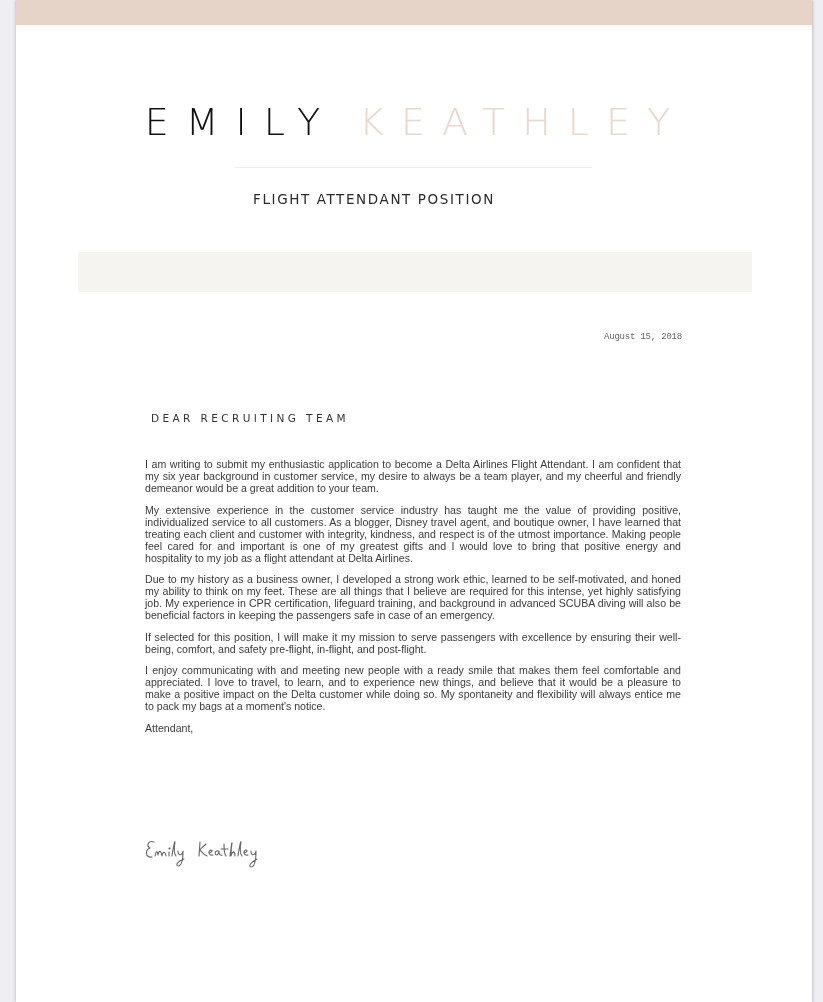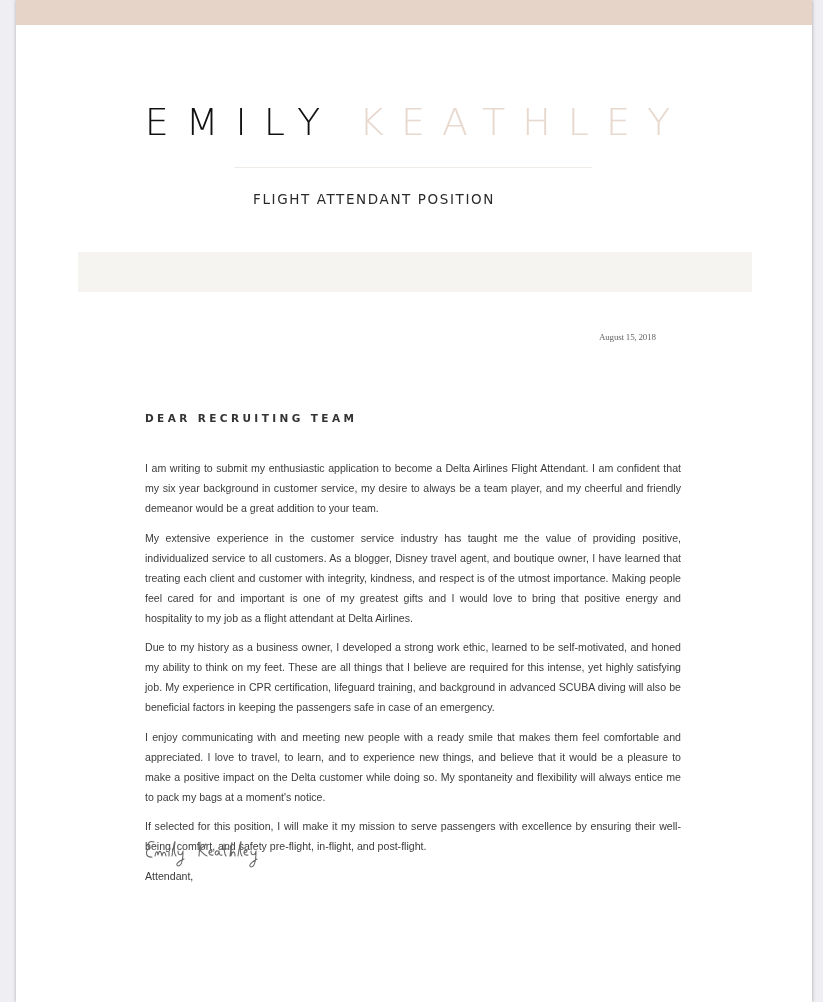--- a/index.html
+++ b/index.html
@@ -32,33 +32,32 @@
     .position {
       position: absolute; left: 0; top: 191px; width: 716px; text-align: center;
       font-family: "DejaVu Sans", sans-serif; font-size: 13.5px; letter-spacing: 1.6px;
       color: #2a2a2a;
     }
     .band {
       position: absolute; left: 62px; top: 252px; width: 674px; height: 40px;
       background: #f5f4f1;
     }
     .date {
-      position: absolute; left: 583px; top: 332px; width: 106px; text-align: left;
-      font-family: Liberation Serif, serif; font-size: 9px; color: #666666;
+      position: absolute; left: 560px; top: 332px; width: 106px; text-align: right;
+      font-family: Liberation Mono, monospace; font-size: 9px; color: #666666;
       letter-spacing: -0.2px;
     }
     .salutation {
-      position: absolute; left: 129px; top: 412px;
+      position: absolute; left: 135px; top: 412px;
       font-family: "DejaVu Sans", sans-serif; font-size: 10.5px; letter-spacing: 3.4px;
       color: #333333;
-      font-weight: bold;
     }
     .body-text {
       position: absolute; left: 129px; top: 458px; width: 536px;
-      font-family: "Liberation Sans", sans-serif; font-size: 10.6px; line-height: 20px;
+      font-family: "Liberation Sans", sans-serif; font-size: 10.6px; line-height: 12px;
       color: #3b3b3b; text-align: justify;
     }
     .body-text p { margin: 0 0 9.5px 0; }
     .closing { margin-top: 3px; }
     .signature {
       position: absolute; left: 126px; top: 832px; width: 140px; height: 40px;
     }
   </style>
 </head>
 <body>
@@ -77,22 +76,22 @@
   <div class="band"></div>
 
   <div class="date">August 15, 2018</div>
 
   <div class="salutation">DEAR RECRUITING TEAM</div>
 
   <div class="body-text">
     <p>I am writing to submit my enthusiastic application to become a Delta Airlines Flight Attendant. I am confident that my six year background in customer service, my desire to always be a team player, and my cheerful and friendly demeanor would be a great addition to your team.</p>
     <p>My extensive experience in the customer service industry has taught me the value of providing positive, individualized service to all customers. As a blogger, Disney travel agent, and boutique owner, I have learned that treating each client and customer with integrity, kindness, and respect is of the utmost importance. Making people feel cared for and important is one of my greatest gifts and I would love to bring that positive energy and hospitality to my job as a flight attendant at Delta Airlines.</p>
     <p>Due to my history as a business owner, I developed a strong work ethic, learned to be self-motivated, and honed my ability to think on my feet. These are all things that I believe are required for this intense, yet highly satisfying job. My experience in CPR certification, lifeguard training, and background in advanced SCUBA diving will also be beneficial factors in keeping the passengers safe in case of an emergency.</p>
+    <p>If selected for this position, I will make it my mission to serve passengers with excellence by ensuring their well-being, comfort, and safety pre-flight, in-flight, and post-flight.</p>
     <p>I enjoy communicating with and meeting new people with a ready smile that makes them feel comfortable and appreciated. I love to travel, to learn, and to experience new things, and believe that it would be a pleasure to make a positive impact on the Delta customer while doing so. My spontaneity and flexibility will always entice me to pack my bags at a moment's notice.</p>
-    <p>If selected for this position, I will make it my mission to serve passengers with excellence by ensuring their well-being, comfort, and safety pre-flight, in-flight, and post-flight.</p>
     <p class="closing">Attendant,</p>
   </div>
 
   <svg class="signature" viewBox="0 0 140 40" xmlns="http://www.w3.org/2000/svg">
     <g fill="none" stroke="#666666" stroke-width="1.1" stroke-linecap="round" stroke-linejoin="round">
 
       <path d="M12 10 C6 8, 4 14, 8 16 C3 18, 3 26, 10 25"></path>
 
       <path d="M13 24 C14 19, 15 18, 16 23 C17 18, 19 18, 20 24 C21 19, 23 19, 24 24"></path>
 

